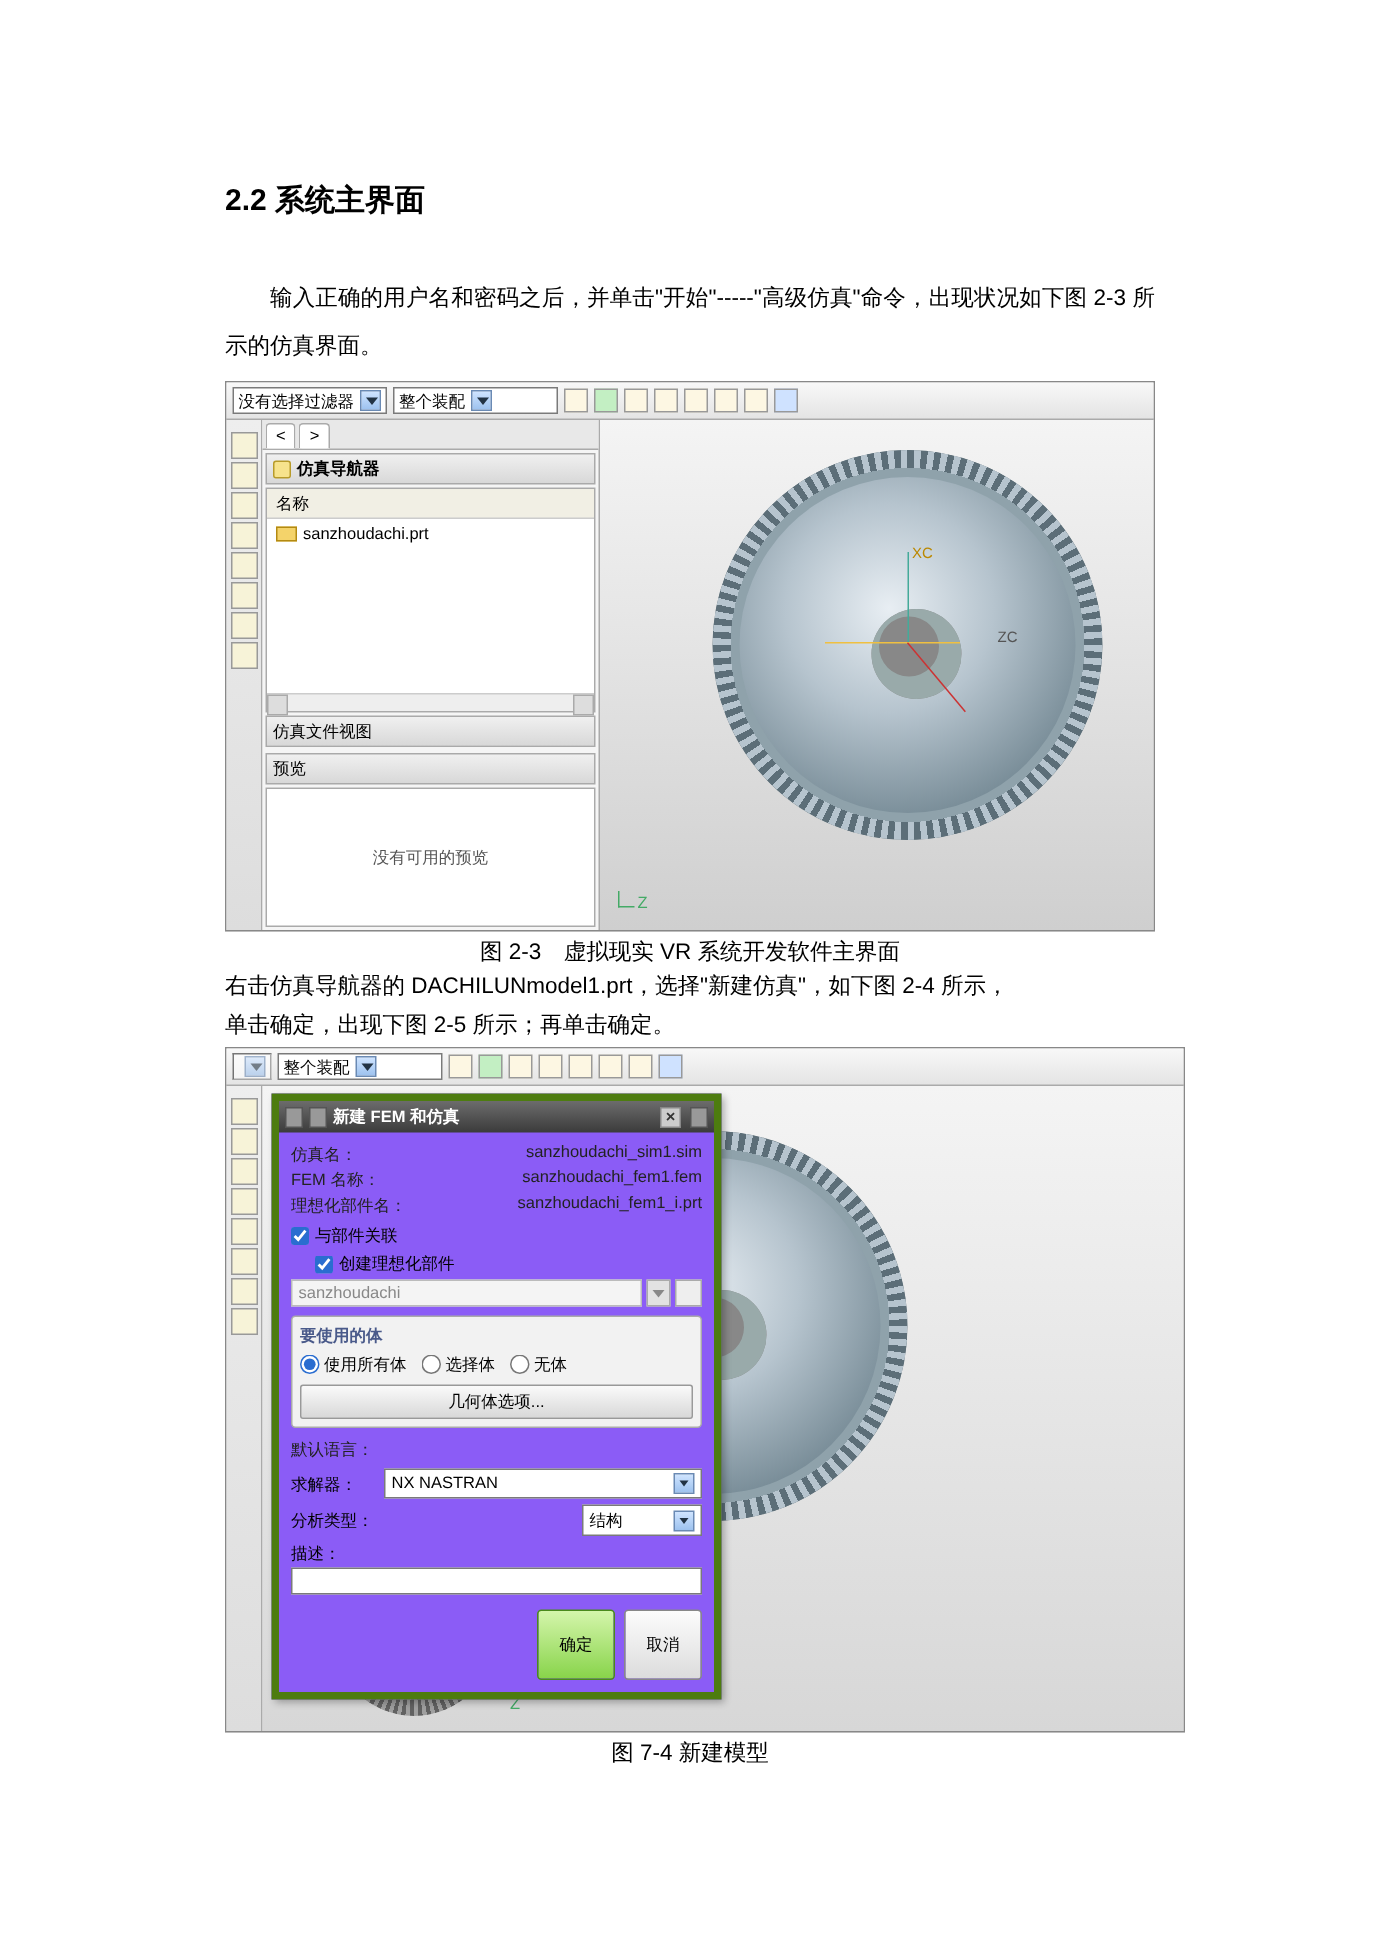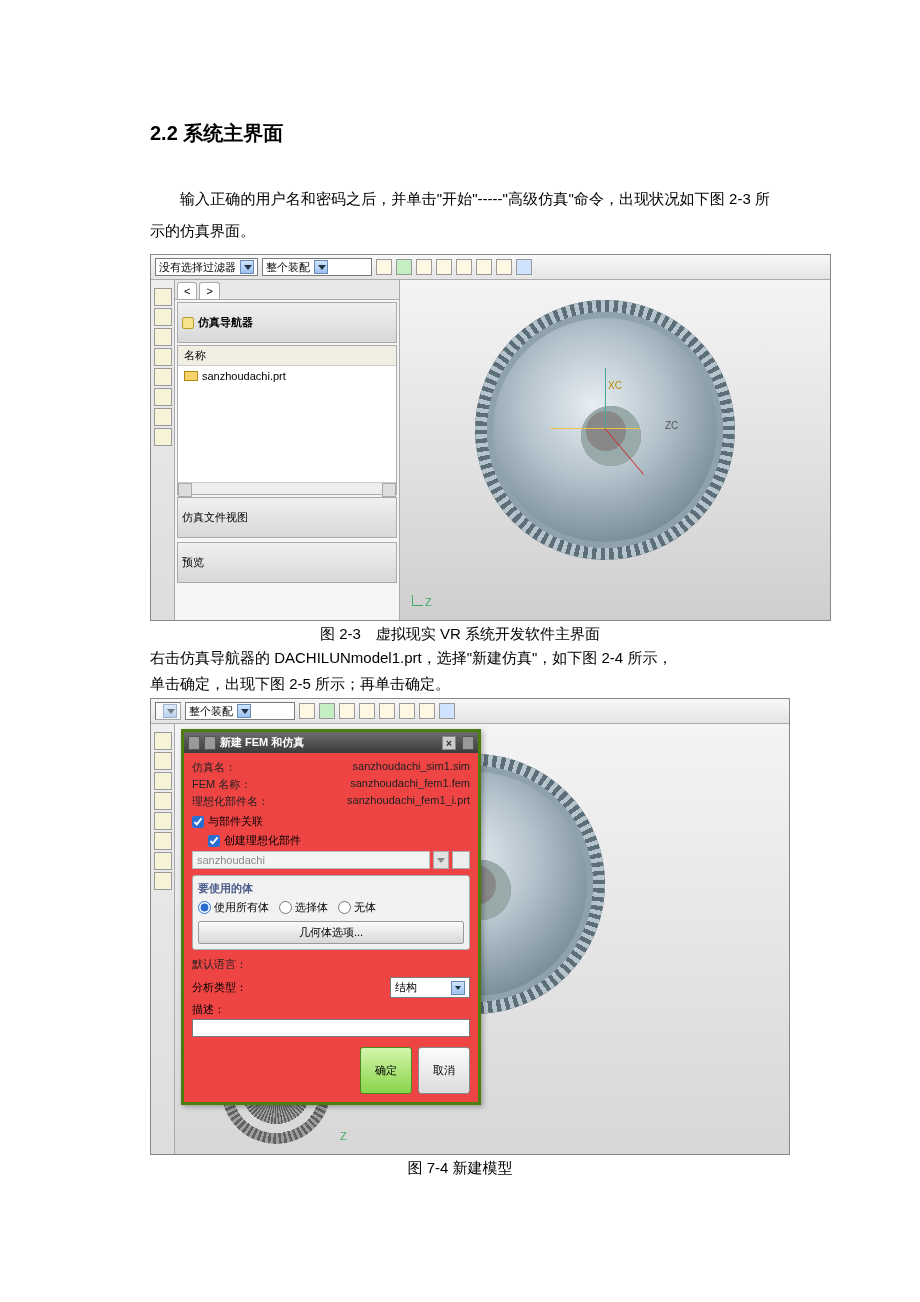--- a/index.html
+++ b/index.html
@@ -31,21 +31,21 @@
     }
     .body-text-noindent {
       font-size: 15px;
       line-height: 1.6;
       margin-bottom: 2px;
     }
 
     
     .shotA {
       border: 1px solid #888;
-      width: 681px;
+      width: 620px;
       margin: 0 auto;
       background: #e8e8e8;
       text-align: left;
       font-family: "Tahoma", "SimSun", sans-serif;
       font-size: 11px;
     }
     .toolbar {
       background: linear-gradient(#f8f8f8,#e4e4e4);
       border-bottom: 1px solid #aaa;
       padding: 3px 4px;
@@ -82,21 +82,21 @@
     .tbicon.blue{background:#cfe2ff;}
     .shotA-body { display:flex; height: 340px; }
     .leftbar { width: 24px; background: linear-gradient(#eee,#ddd); border-right:1px solid #aaa; display:flex; flex-direction:column; gap:2px; padding-top:8px;}
     .leftbar .ic{width:18px;height:18px;border:1px solid #999;background:#f7f3d8;margin:0 auto;}
     .leftcol {
       width: 225px; background:#f5f5f5; border-right:1px solid #aaa;
       display:flex; flex-direction:column;
     }
     .tabbar { display:flex; background:#e8e8e8; border-bottom:1px solid #aaa; padding:2px 2px 0 2px; gap:2px;}
     .tabbar .tab { border:1px solid #aaa; border-bottom:none; background:#fff; padding:2px 6px; border-radius:3px 3px 0 0;}
-    .navhdr { background:linear-gradient(#f0f0f0,#d8d8d8); border:1px solid #aaa; margin:2px; padding:12px 4px; font-weight:bold; display:flex; align-items:center; gap:4px;}
+    .navhdr { background:linear-gradient(#f0f0f0,#d8d8d8); border:1px solid #aaa; margin:2px; padding:2px 4px; font-weight:bold; display:flex; align-items:center; gap:4px;}
     .navhdr .pin{width:12px;height:12px;background:#f7e38c;border:1px solid #b89b2a;border-radius:2px;}
     .list { background:#fff; flex:0 0 auto; border:1px solid #aaa; margin:0 2px; }
     .listhdr{background:#f1efe4;border-bottom:1px solid #ccc;padding:2px 6px;}
     .listitem{padding:4px 6px;display:flex;align-items:center;gap:4px;}
     .listitem .fico{width:14px;height:10px;background:#f4d36a;border:1px solid #b38a12;}
     .listspace{height:96px;}
     .scrollbar{height:12px;background:#eee;border-top:1px solid #ccc;position:relative;}
     .scrollbar::before,.scrollbar::after{content:"";position:absolute;top:0;width:12px;height:12px;background:#ddd;border:1px solid #aaa;}
     .scrollbar::before{left:0;}.scrollbar::after{right:0;}
     .navhdr.small{font-weight:normal;}
@@ -127,40 +127,40 @@
     .gear .teeth{
       position:absolute;inset:-8px;border-radius:50%;
       background: repeating-conic-gradient(#5c6e78 0deg 2deg, #b6c4ce 2deg 4deg);
       -webkit-mask: radial-gradient(circle, transparent 118px, #000 118px);
       mask: radial-gradient(circle, transparent 118px, #000 118px);
     }
     .axis-x{position:absolute;left:150px;top:148px;width:90px;height:1px;background:#f0c040;}
     .axis-y{position:absolute;left:205px;top:88px;width:1px;height:60px;background:#4a9;}
     .axis-z{position:absolute;left:205px;top:148px;width:60px;height:1px;background:#c33;transform:rotate(50deg);transform-origin:left;}
     .axis-lbl-zc{position:absolute;left:265px;top:140px;font-size:10px;color:#555;}
-    .axis-lbl-xc{position:absolute;left:208px;top:100px;font-size:10px;color:#b80;}
+    .axis-lbl-xc{position:absolute;left:208px;top:84px;font-size:10px;color:#b80;}
 
     
     .shotB {
       border: 1px solid #888;
       width: 640px;
       margin: 0 auto;
       background:#e8e8e8;
       text-align:left;
       font-family: "Tahoma","SimSun",sans-serif;
       font-size:11px;
       position:relative;
     }
     .shotB-body{display:flex;height:430px;}
     .dialog {
       position:absolute;
       left:30px; top:30px;
       width:300px;
-      background:#ef4444;
-      border:3px solid #4d7c0f;
+      background:#8b5cf6;
+      border:5px solid #4d7c0f;
       box-shadow: 2px 2px 5px rgba(0,0,0,.3);
       z-index:5;
     }
     .dialog .titlebar{
       background:linear-gradient(#6c6c6c,#3b3b3b);
       color:#fff;
       padding:3px 4px;
       display:flex;align-items:center;gap:4px;
     }
     .dialog .titlebar .arrow{display:inline-block;width:12px;height:14px;background:#999;border:1px solid #555;}
@@ -260,20 +260,23 @@
           </div>
           <div class="listspace"></div>
           <div class="scrollbar"></div>
         </div>
         <div class="navhdr small">
           <span>仿真文件视图</span>
         </div>
         <div class="navhdr small">
           <span>预览</span>
         </div>
+        <div class="previewbox">
+          <span>没有可用的预览</span>
+        </div>
       </div>
       <div class="viewport">
         <div class="gear">
             <div class="teeth"></div>
           </div>
         <div class="axis-x"></div>
         <div class="axis-y"></div>
         <div class="axis-z"></div>
         <span class="axis-lbl-zc">ZC</span>
         <span class="axis-lbl-xc">XC</span>
@@ -374,20 +377,27 @@
             <label>
                 <input type="radio" name="b" style="">
                 <span>无体</span>
               </label>
           </div>
           <div class="geomBtn">几何体选项...</div>
         </div>
         <div class="frow" style="margin-top:6px;">
             <span>默认语言：</span>
           </div>
+        <div class="selectrow">
+          <span class="lbl">求解器：</span>
+          <span class="sel">
+              <span>NX NASTRAN</span>
+              <span class="dd3"></span>
+            </span>
+        </div>
         <div class="selectrow short">
           <span class="lbl">分析类型：</span>
           <span class="sel">
               <span>结构</span>
               <span class="dd3"></span>
             </span>
         </div>
         <div style="margin-top:4px;"><span>描述：</span></div>
         <input class="descfield" type="text" style="">
         <div class="btnrow">

